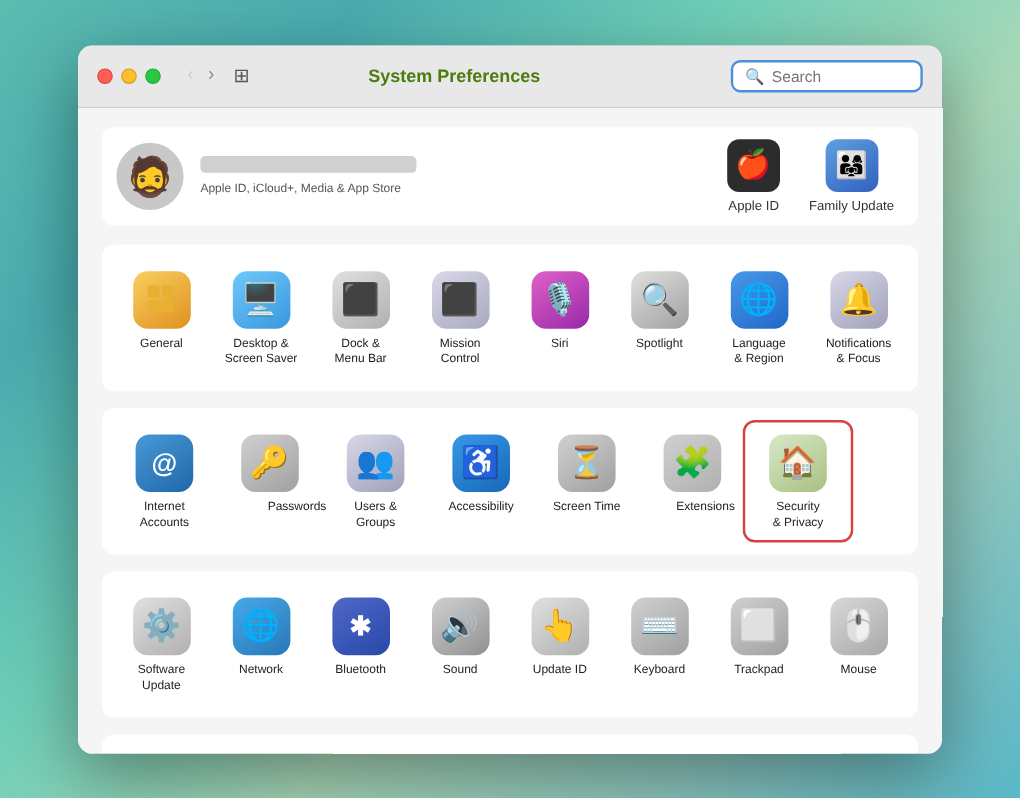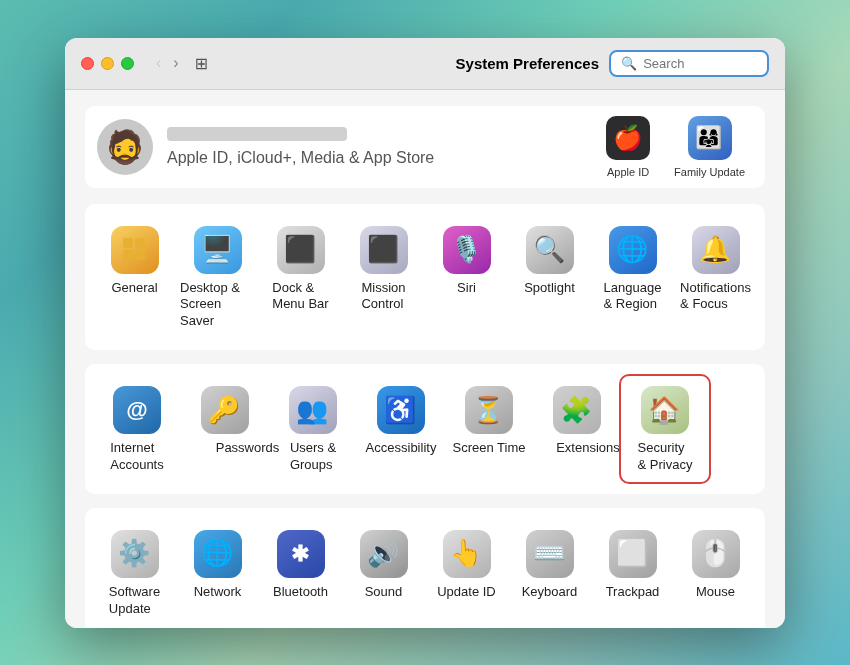--- a/index.html
+++ b/index.html
@@ -70,24 +70,24 @@
 
     .grid-btn {
       color: #555;
       font-size: 16px;
       cursor: pointer;
       margin-left: 2px;
     }
 
     .title-text {
       flex: 1;
-      text-align: right;
+      text-align: center;
       font-size: 15px;
       font-weight: 600;
-      color: #000000;
+      color: #4d7c0f;
       margin-left: -60px;
     }
 
     .search-box {
       display: flex;
       align-items: center;
       background: white;
       border: 2px solid #4a90d9;
       border-radius: 8px;
       padding: 4px 10px;
@@ -147,21 +147,21 @@
 
     .user-name-bar {
       height: 14px;
       background: #d0d0d0;
       border-radius: 4px;
       width: 180px;
       margin-bottom: 8px;
     }
 
     .user-sub {
-      font-size: 16px;
+      font-size: 10px;
       color: #555;
     }
 
     .user-right {
       display: flex;
       gap: 24px;
       align-items: center;
       margin-right: 8px;
     }
 
@@ -225,23 +225,23 @@
       height: 48px;
       border-radius: 12px;
       display: flex;
       align-items: center;
       justify-content: center;
       font-size: 28px;
       flex-shrink: 0;
     }
 
     .pref-label {
-      font-size: 13px;
+      font-size: 10px;
       color: #222;
-      text-align: left;
+      text-align: center;
       line-height: 1.3;
     }
   </style>
 </head>
 <body>
 
 <div class="window">
 
   <div class="title-bar">
     <div class="traffic-lights">

